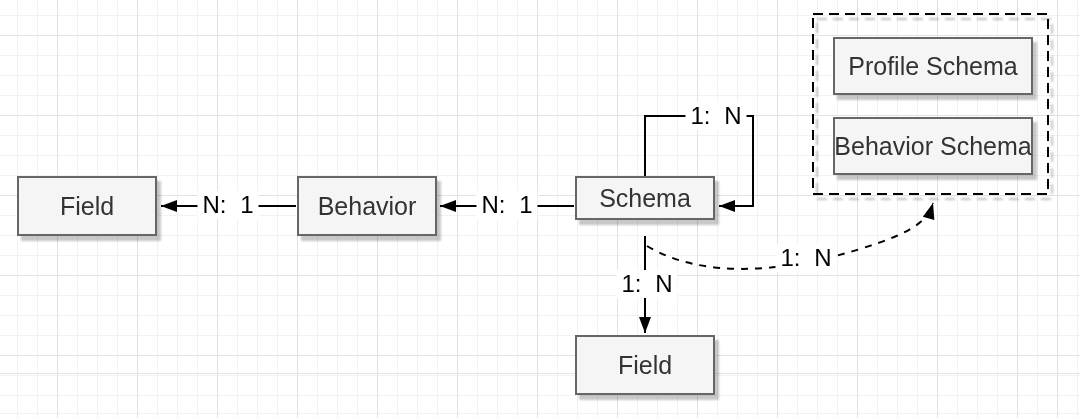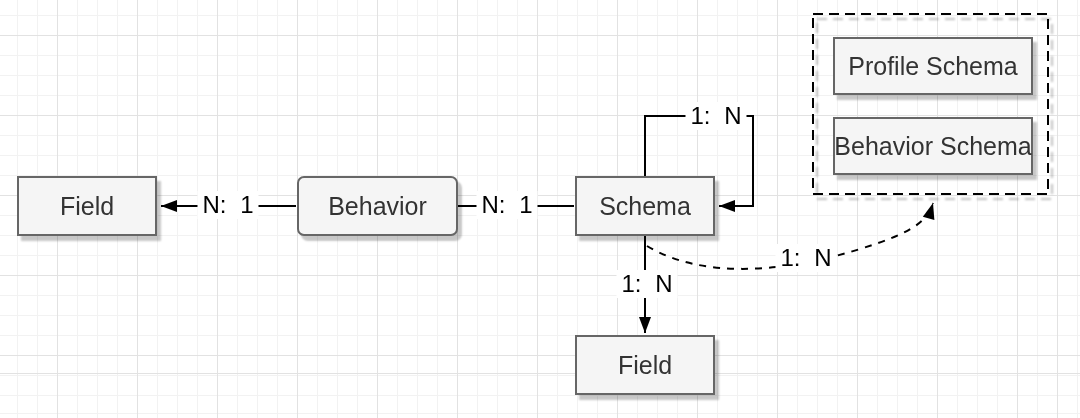--- a/index.html
+++ b/index.html
@@ -31,22 +31,22 @@
     display: flex;
     align-items: center;
     justify-content: center;
     color: #333333;
     font-size: 25px;
     z-index: 2;
     box-sizing: border-box;
     white-space: nowrap;
   }
   .node-field-left   { left: 17px;  top: 176px; width: 140px; height: 60px; }
-  .node-behavior     { left: 297px; top: 176px; width: 161px; height: 60px; border-radius: 7px; }
-  .node-schema       { left: 575px; top: 176px; width: 140px; height: 60px; }
+  .node-behavior     { left: 297px; top: 176px; width: 140px; height: 60px; }
+  .node-schema       { left: 575px; top: 176px; width: 140px; height: 44px; }
   .node-field-bottom { left: 575px; top: 335px; width: 140px; height: 60px; }
   .node-profile      { left: 833px; top: 37px;  width: 200px; height: 58px; }
   .node-identity     { left: 833px; top: 117px; width: 200px; height: 58px; }
   .edge-label {
     position: absolute;
     transform: translate(-50%, -50%);
     background: #ffffff;
     color: #000000;
     font-size: 24px;
     padding: 0 5px;

